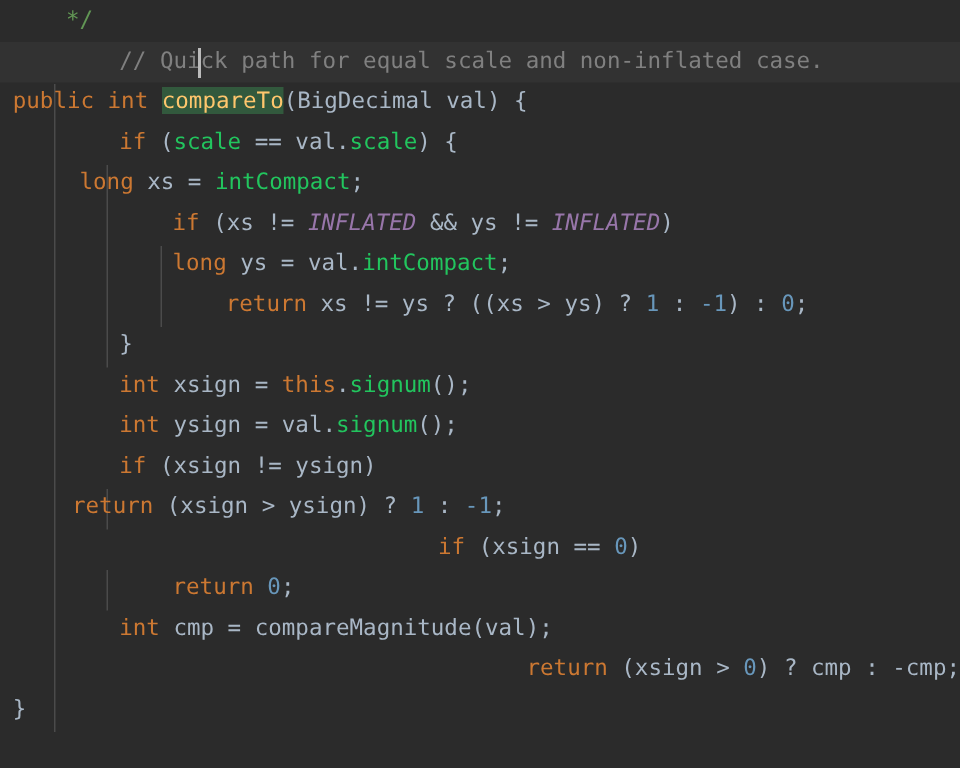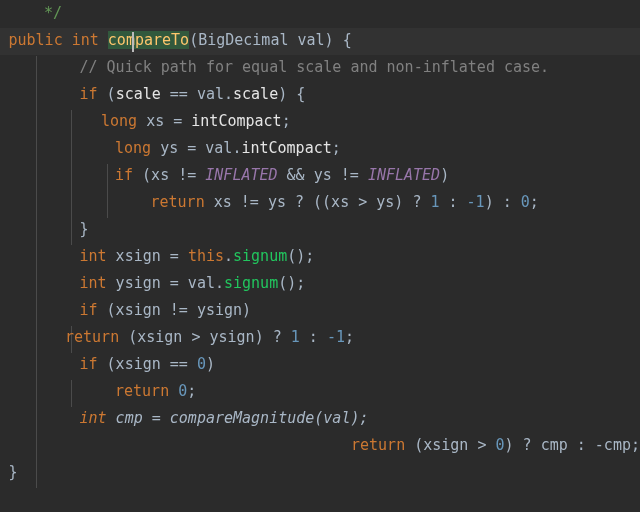--- a/index.html
+++ b/index.html
@@ -49,21 +49,21 @@
     padding: 0;
   }
   .code-line {
     height: 27px;
     line-height: 27px;
     white-space: pre;
   }
   
   .t-kw        { color: #cc7832; }
   .t-plain     { color: #a9b7c6; }
-  .t-field     { color: #e5e5e5; }
+  .t-field     { color: #22c55e; }
   .t-static    { color: #9876aa; font-style: italic; }
   .t-num       { color: #6897bb; }
   .t-comment   { color: #808080; }
   .t-jdoc      { color: #629755; }
   .t-punc      { color: #a9b7c6; }
   .t-method    { color: #22c55e; }
   
   .occurrence {
     background: #32593d;
     color: #ffc66d;
@@ -79,32 +79,32 @@
   <div class="indent-guide" style="left:36px; top:56px; height:432px;"></div>
   <div class="indent-guide" style="left:71px; top:110px; height:135px;"></div>
   <div class="indent-guide" style="left:107px; top:164px; height:54px;"></div>
   <div class="indent-guide" style="left:71px; top:326px; height:27px;"></div>
   <div class="indent-guide" style="left:71px; top:380px; height:27px;"></div>
 
   <div class="caret" style="left:132px; top:32px;"></div>
 
   <div class="code-layer" id="code-layer">
       <div class="code-line" style="padding-left: 44px;"><span class="t-jdoc">*/</span></div>
+      <div class="code-line" style="padding-left: 79.5px;"><span class="t-comment">// Quick path for equal scale and non-inflated case.</span></div>
       <div class="code-line" style="padding-left: 8.5px;"><span class="t-kw">public</span><span class="t-plain"> </span><span class="t-kw">int</span><span class="t-plain"> </span><span class="occurrence">compareTo</span><span class="t-punc">(</span><span class="t-plain">BigDecimal</span><span class="t-plain"> val</span><span class="t-punc">) {</span></div>
-      <div class="code-line" style="padding-left: 79.5px;"><span class="t-comment">// Quick path for equal scale and non-inflated case.</span></div>
       <div class="code-line" style="padding-left: 79.5px;"><span class="t-kw">if</span><span class="t-punc"> (</span><span class="t-field">scale</span><span class="t-punc"> == </span><span class="t-plain">val</span><span class="t-punc">.</span><span class="t-field">scale</span><span class="t-punc">) {</span></div>
-      <div class="code-line" style="padding-left: 53px; margin-left: 48px;"><span class="t-kw">long</span><span class="t-plain"> xs = </span><span class="t-field">intCompact</span><span class="t-punc">;</span></div>
+      <div class="code-line" style="padding-left: 53px;"><span class="t-kw">long</span><span class="t-plain"> xs = </span><span class="t-field">intCompact</span><span class="t-punc">;</span></div>
+      <div class="code-line" style="padding-left: 115px;"><span class="t-kw">if</span><span class="t-plain"> (xs != </span><span class="t-static">INFLATED</span><span class="t-plain"> &amp;&amp; ys != </span><span class="t-static">INFLATED</span><span class="t-punc">)</span></div>
       <div class="code-line" style="padding-left: 115px;"><span class="t-kw">long</span><span class="t-plain"> ys = val</span><span class="t-punc">.</span><span class="t-field">intCompact</span><span class="t-punc">;</span></div>
-      <div class="code-line" style="padding-left: 115px;"><span class="t-kw">if</span><span class="t-plain"> (xs != </span><span class="t-static">INFLATED</span><span class="t-plain"> &amp;&amp; ys != </span><span class="t-static">INFLATED</span><span class="t-punc">)</span></div>
       <div class="code-line" style="padding-left: 150.5px;"><span class="t-kw">return</span><span class="t-plain"> xs != ys ? ((xs &gt; ys) ? </span><span class="t-num">1</span><span class="t-plain"> : </span><span class="t-num">-1</span><span class="t-plain">) : </span><span class="t-num">0</span><span class="t-punc">;</span></div>
       <div class="code-line" style="padding-left: 79.5px;"><span class="t-punc">}</span></div>
       <div class="code-line" style="padding-left: 79.5px;"><span class="t-kw">int</span><span class="t-plain"> xsign = </span><span class="t-kw">this</span><span class="t-punc">.</span><span class="t-method">signum</span><span class="t-punc">();</span></div>
       <div class="code-line" style="padding-left: 79.5px;"><span class="t-kw">int</span><span class="t-plain"> ysign = val</span><span class="t-punc">.</span><span class="t-method">signum</span><span class="t-punc">();</span></div>
       <div class="code-line" style="padding-left: 79.5px;"><span class="t-kw">if</span><span class="t-plain"> (xsign != ysign)</span></div>
-      <div class="code-line" style="padding-left: 65px;"><span class="t-kw">return</span><span class="t-plain"> (xsign &gt; ysign) ? </span><span class="t-num">1</span><span class="t-plain"> : </span><span class="t-num">-1</span><span class="t-punc">;</span></div>
-      <div class="code-line" style="padding-left: 79.5px;"><span class="t-kw">if</span><span class="t-plain"> (xsign == </span><span class="t-num">0</span><span class="t-punc">)</span></div>
+      <div class="code-line" style="padding-left: 48px;"><span class="t-kw">return</span><span class="t-plain"> (xsign &gt; ysign) ? </span><span class="t-num">1</span><span class="t-plain"> : </span><span class="t-num">-1</span><span class="t-punc">;</span></div>
+      <div class="code-line" style="padding-left: 79.5px; text-align: center;"><span class="t-kw">if</span><span class="t-plain"> (xsign == </span><span class="t-num">0</span><span class="t-punc">)</span></div>
       <div class="code-line" style="padding-left: 115px;"><span class="t-kw">return</span><span class="t-plain"> </span><span class="t-num">0</span><span class="t-punc">;</span></div>
-      <div class="code-line" style="padding-left: 79.5px; font-style: italic;"><span class="t-kw">int</span><span class="t-plain"> cmp = compareMagnitude(val)</span><span class="t-punc">;</span></div>
+      <div class="code-line" style="padding-left: 79.5px;"><span class="t-kw">int</span><span class="t-plain"> cmp = compareMagnitude(val)</span><span class="t-punc">;</span></div>
       <div class="code-line" style="padding-left: 79.5px; text-align: right;"><span class="t-kw">return</span><span class="t-plain"> (xsign &gt; </span><span class="t-num">0</span><span class="t-plain">) ? cmp : -cmp</span><span class="t-punc">;</span></div>
       <div class="code-line" style="padding-left: 8.5px;"><span class="t-punc">}</span></div>
     </div>
 
 </div>
 
 </body></html>

